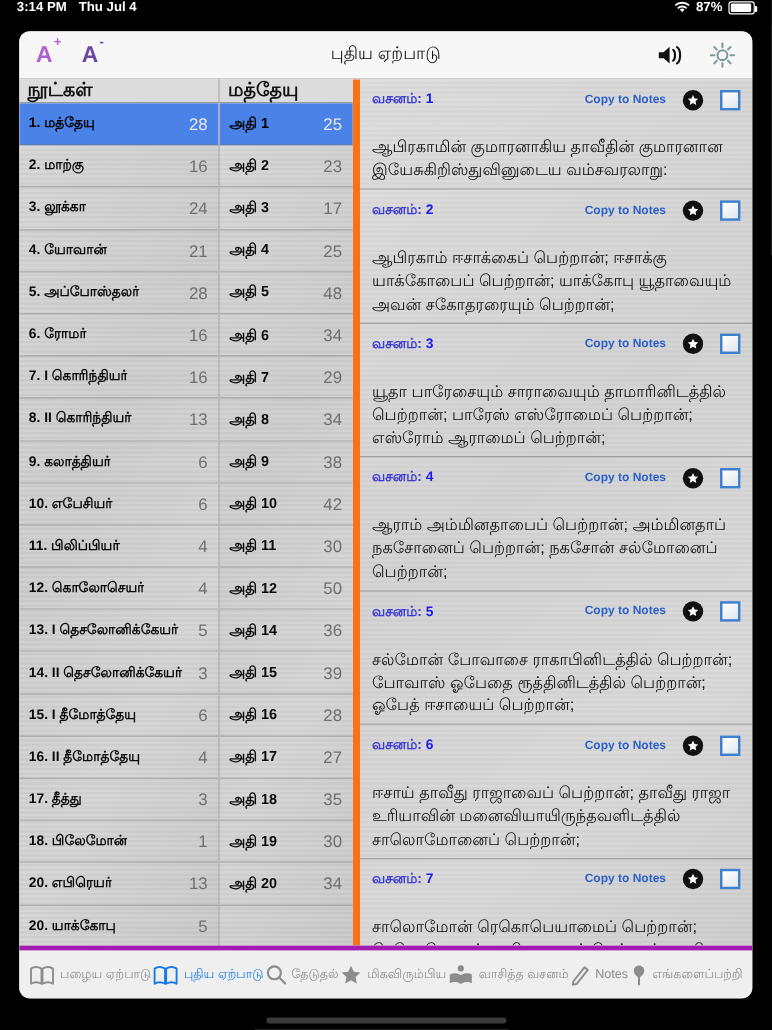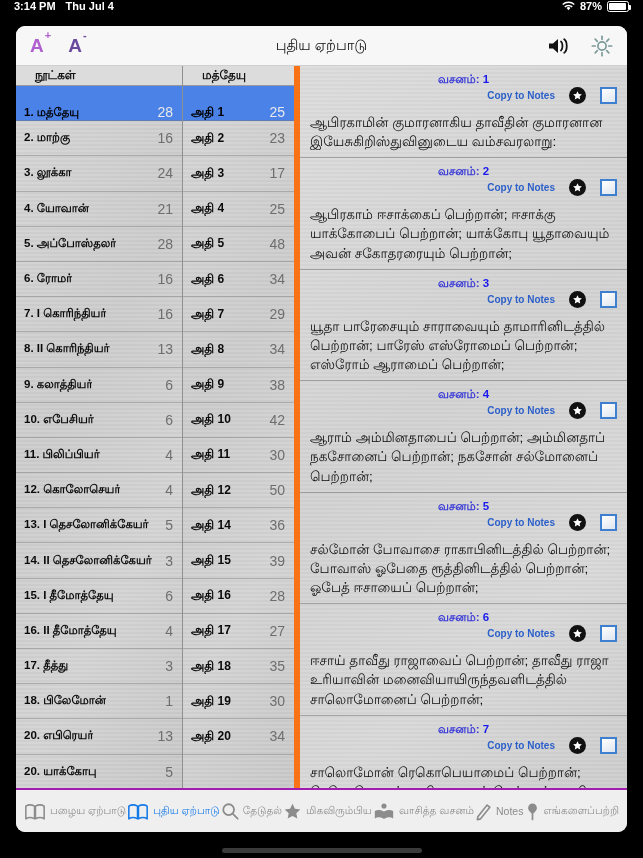--- a/index.html
+++ b/index.html
@@ -53,60 +53,60 @@
   .hdr-right{ margin-left:auto; display:flex; align-items:center; gap:20px; z-index:2;}
   
   .body{ flex:1; display:flex; min-height:0; }
   .col-books{ width:167px; flex:0 0 167px; display:flex; flex-direction:column; border-right:1px solid #8f8f8f;}
   .col-chaps{ width:117px; flex:0 0 117px; display:flex; flex-direction:column; border-right:6px solid #f97316;}
   .col-verses{ flex:1; display:flex; flex-direction:column; min-width:0;}
 
   .colhead{
     height:20px; flex:0 0 20px;
     background:#dcdcdc;
-    font-size:12px; font-weight:600; color:#111;
-    display:flex; align-items:center; padding-left:19px;
+    font-size:16px; font-weight:600; color:#111;
+    display:flex; align-items:center; padding-left:7px;
     border-bottom:1px solid #9a9a9a;
   }
   .list{
     flex:1; overflow:hidden;
     background:
       repeating-linear-gradient(0deg, rgba(255,255,255,.05) 0 2px, rgba(0,0,0,.025) 2px 4px),
       linear-gradient(120deg,#d6d6d6,#cdcdcd 40%,#d4d4d4 70%,#c9c9c9);
   }
   .row{
     height:35.2px;
     display:flex; align-items:center;
     padding:0 9px 0 8px;
     border-bottom:1px solid rgba(120,120,120,.45);
     font-size:11.5px; color:#0a0a0a; font-weight:700;
     white-space:nowrap; overflow:hidden;
   }
   .row .nm{ overflow:hidden; text-overflow:clip; }
   .row .ct{ margin-left:auto; color:#6e6e6e; font-weight:400; font-size:14px; padding-left:4px;}
-  .row.sel{ background:#4a82e8;align-items:flex-end; }
+  .row.sel{ background:#4a82e8; }
   .row.sel .nm{ color:#000; }
   .row.sel .ct{ color:#e9e9e9; }
   .row.chap{ font-size:12px; }
 
   
   .vhead{
     height:20px; flex:0 0 20px; background:#d2d2d2;
     font-size:12px; font-weight:700; color:#000;
     display:flex; align-items:center; padding-left:7px;
     border-bottom:1px solid #9a9a9a;
   }
   .verses{
     flex:1; overflow:hidden;
     background:
       repeating-linear-gradient(0deg, rgba(255,255,255,.05) 0 2px, rgba(0,0,0,.02) 2px 4px),
       linear-gradient(140deg,#dcdcdc,#d2d2d2 45%,#d8d8d8 75%,#cdcdcd);
   }
   .verse{ padding:7px 10px 6px 10px; border-bottom:1px solid rgba(110,110,110,.5); }
-  .vtop{ display:flex; align-items:center; height:20px;flex-direction:column; }
+  .vtop{ display:flex; align-items:center; height:20px; }
   .vnum{ font-size:11.5px; color:#3b3bd8; font-weight:600;}
   .vnum b{ color:#1a1aef; font-weight:700;}
   .vactions{ margin-left:auto; display:flex; align-items:center; gap:14px;}
   .copynotes{ font-size:10px; color:#2b5fc9; font-weight:700;}
   .starbtn{
     width:17px; height:17px; border-radius:50%; background:#111;
     display:flex; align-items:center; justify-content:center;
   }
   .starbtn svg{ width:11px; height:11px; display:block;}
   .chk{
@@ -115,21 +115,21 @@
   }
   .vtext{
     font-size:13.5px; line-height:1.42; color:#0b0b0b;
     margin-top:20px; word-break:break-word;
   }
 
   
   .tabbar{
     flex:0 0 44px; height:44px; background:#efefef;
     display:flex; align-items:center; justify-content:space-between;
-    padding:0 8px; border-top:2px solid #a21caf;
+    padding:0 8px; border-top:4px solid #a21caf;
   }
   .tab{ display:flex; align-items:center; gap:4px; color:#8c8c8c; font-size:10.5px; }
   .tab .tlabel{ white-space:nowrap; }
   .tab.active{ color:#1579e8; }
   .tab svg{ display:block; }
   .homebar{
     position:absolute; bottom:5px; left:50%; transform:translateX(-50%);
     width:200px; height:5px; background:#3a3a3a; border-radius:3px;
   }
 </style>

